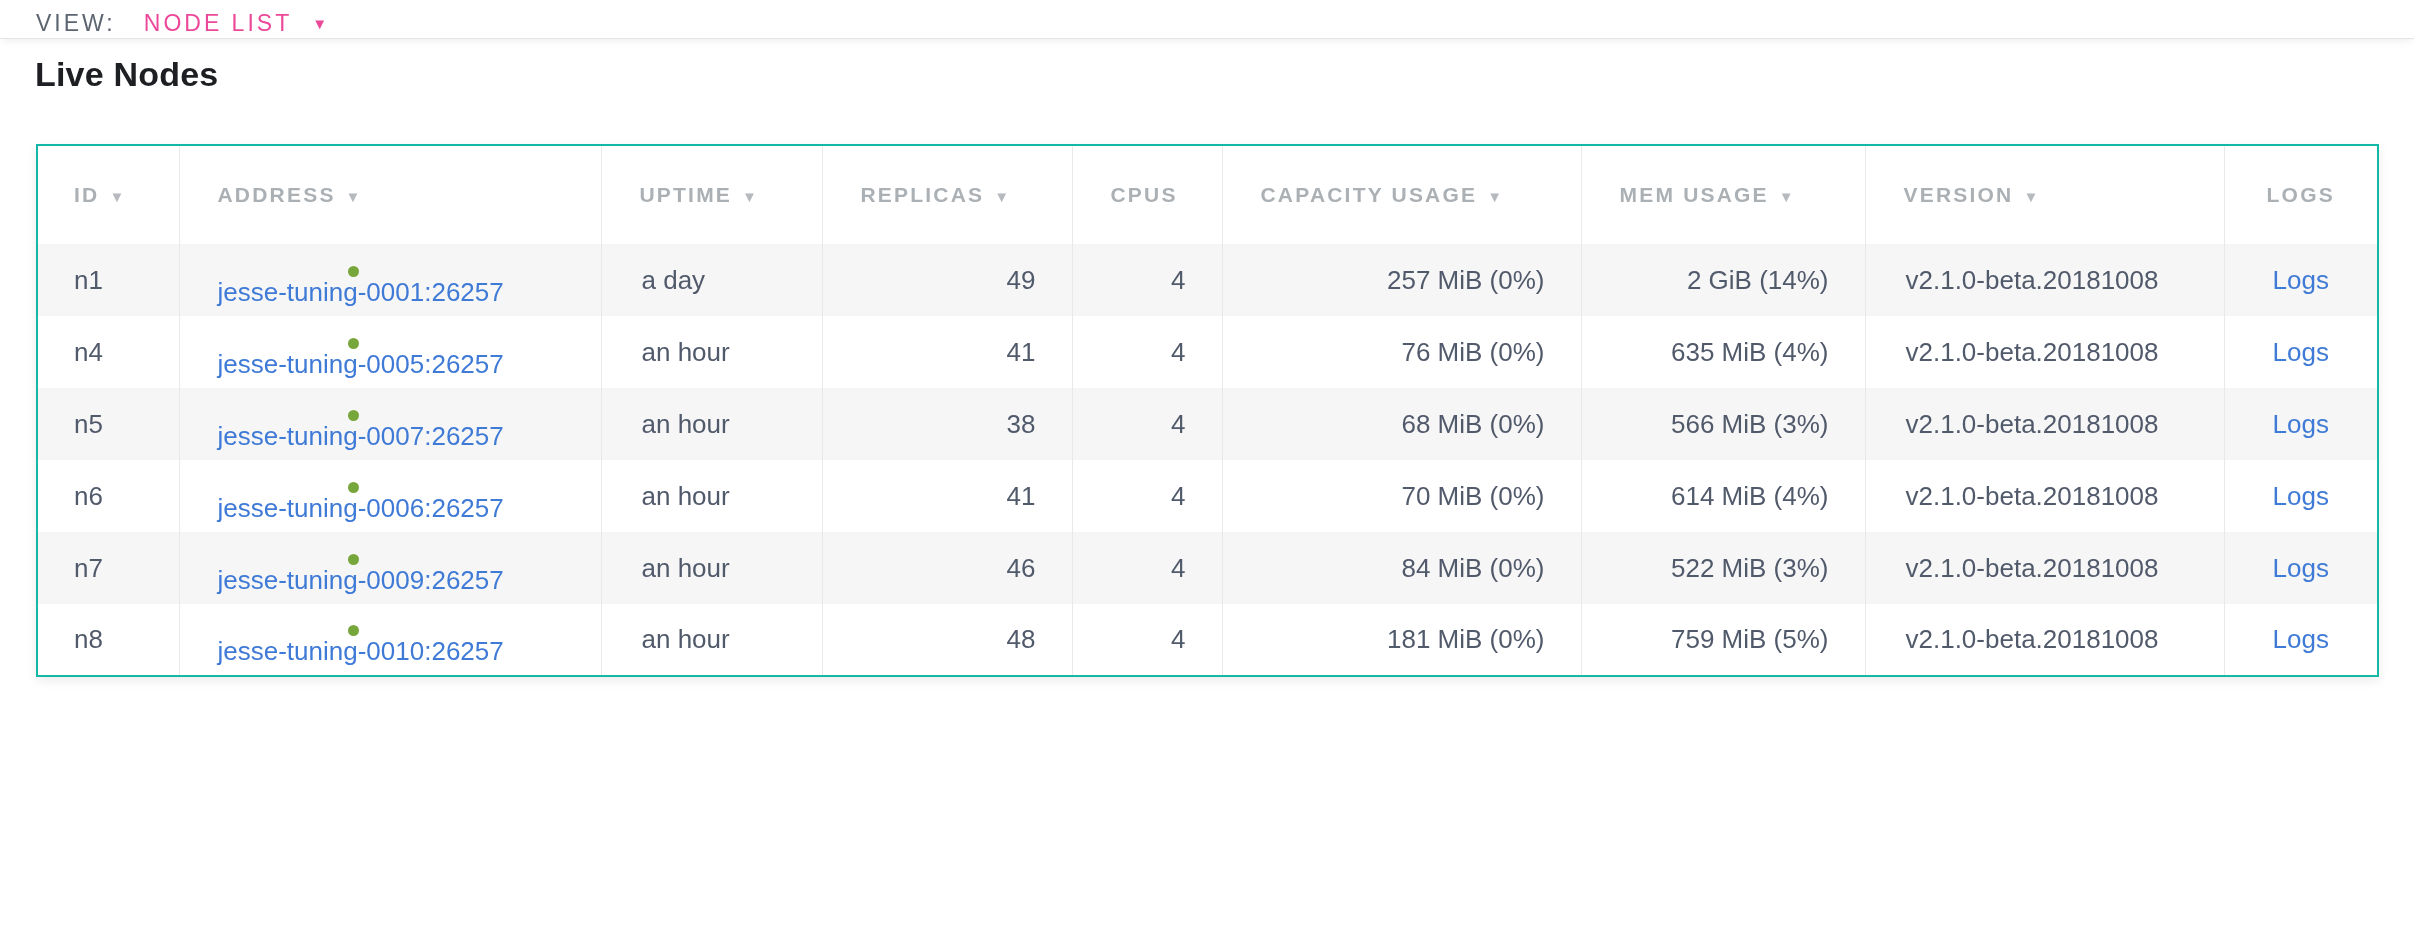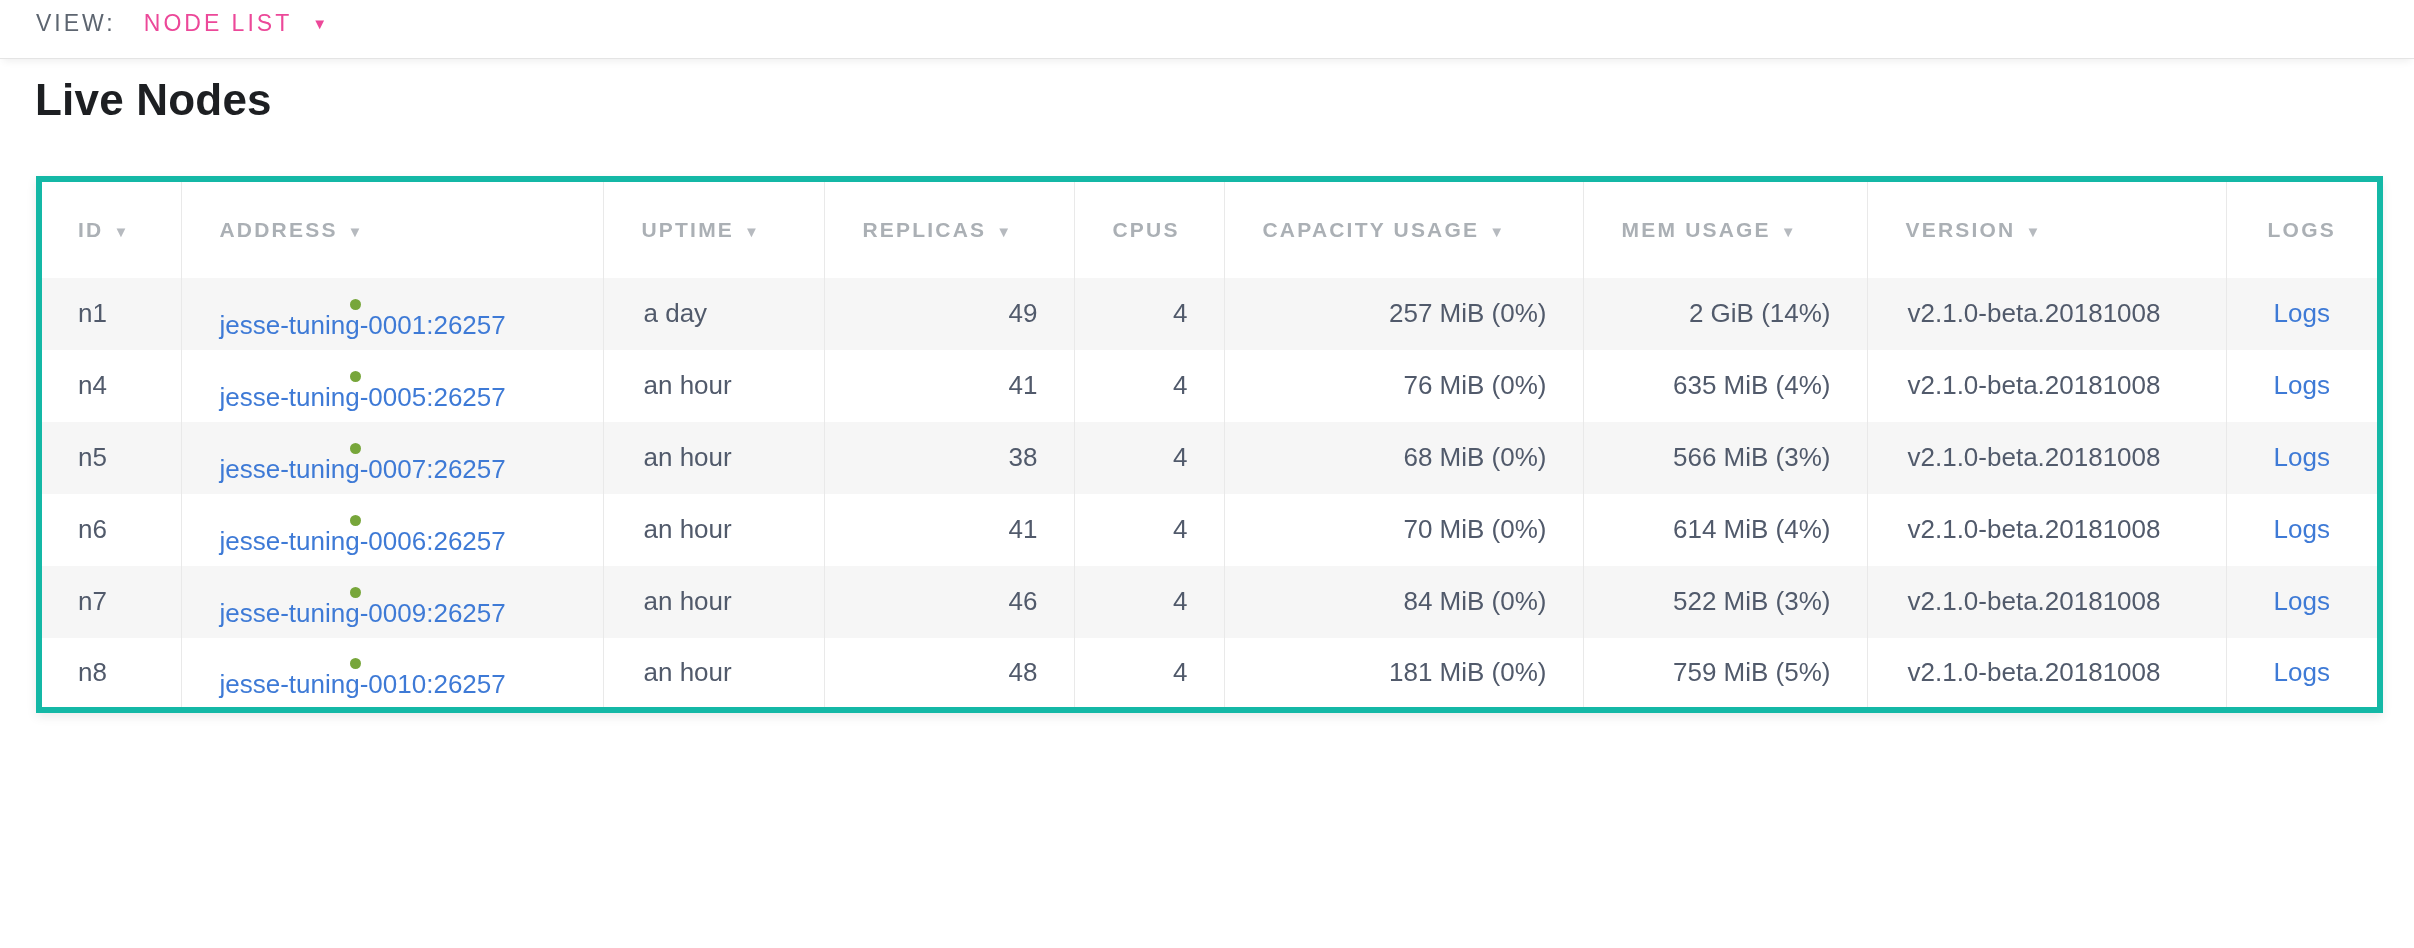--- a/index.html
+++ b/index.html
@@ -5,48 +5,48 @@
   * { box-sizing: border-box; }
   html, body { margin: 0; padding: 0; }
   body {
     width: 2414px; height: 948px; overflow: hidden;
     background: #ffffff;
     font-family: "Liberation Sans", "DejaVu Sans", sans-serif;
   }
 
   
   .topbar {
-    height: 59px; background: #fff;
+    height: 39px; background: #fff;
     padding: 10px 0 0 36px;
     border-bottom: 1px solid #e4e4e4;
     box-shadow: 0 5px 8px -3px rgba(0,0,0,0.07);
     display: flex; align-items: flex-start; gap: 28px;
     position: relative; z-index: 2;
   }
   .view-label {
     color: #5d6570; font-size: 23px; letter-spacing: 3px; font-weight: 400;
   }
   .view-select {
     color: #ec4899; font-size: 23px; letter-spacing: 3px; font-weight: 500;
     text-decoration: none; display: inline-flex; gap: 20px; cursor: pointer;
   }
   .topbar-caret { font-size: 15px; padding-top: 5px; letter-spacing: 0; }
 
   
   .page-title {
     margin: 16px 0 0 35px;
-    font-size: 44px; line-height: 1.15; font-weight: 700;
+    font-size: 34px; line-height: 1.15; font-weight: 700;
     color: #1d1f22; letter-spacing: 0.2px;
   }
 
   
   .table-wrap { margin: 50px 0 0 36px; width: 2343px; }
   table.nodes {
     border-collapse: collapse; table-layout: fixed; width: 2341px;
-    border: 6px solid #14b8a6;
+    border: 2px solid #14b8a6;
     box-shadow: 0 4px 10px rgba(0,0,0,0.08);
     background: #b91c1c;
   }
   th, td { border-left: 1px solid #e9e9e9; border-right: 1px solid #e9e9e9; }
 
   thead th {
     height: 99px; background: #fff;
     font-size: 21px; font-weight: 700; letter-spacing: 2.2px;
     color: #abb0b5; text-align: left;
     padding: 0 0 0 38px; white-space: nowrap;

